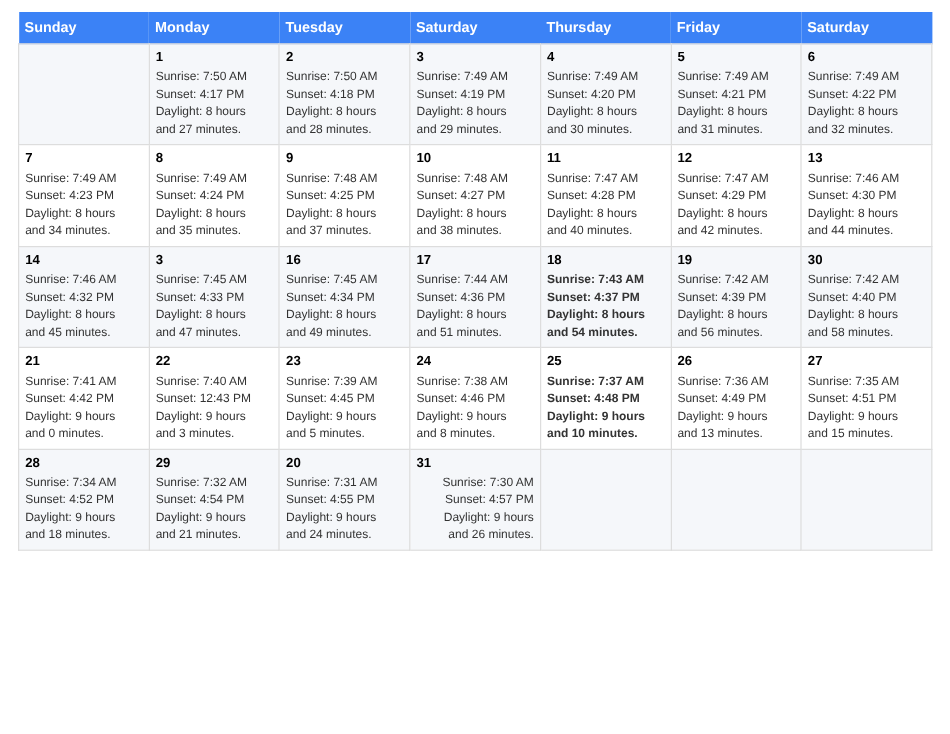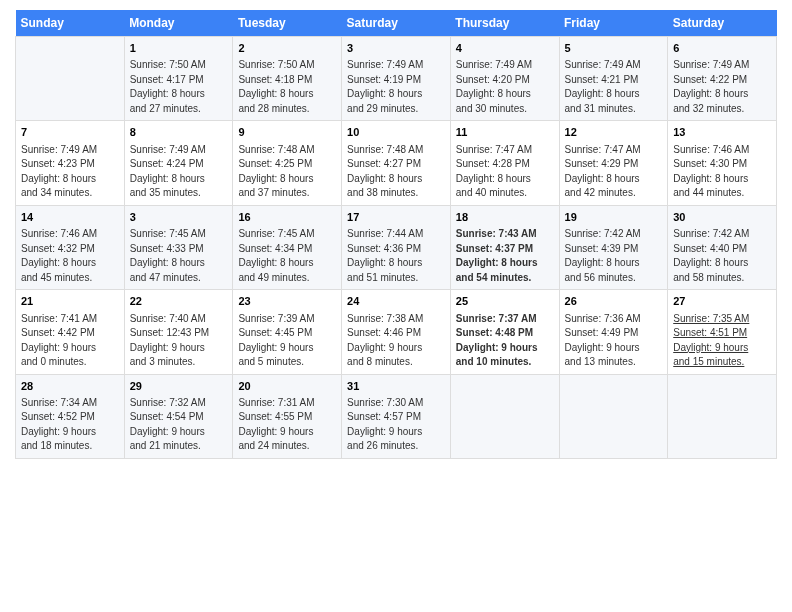--- a/index.html
+++ b/index.html
@@ -285,21 +285,21 @@
           </td>
           <td>
             <span class="day-num">26</span>
             <div class="day-content" style="white-space: pre-line;">Sunrise: 7:36 AM
 Sunset: 4:49 PM
 Daylight: 9 hours
 and 13 minutes.</div>
           </td>
           <td>
             <span class="day-num">27</span>
-            <div class="day-content" style="white-space: pre-line; text-decoration: underline;">Sunrise: 7:35 AM
+            <div class="day-content" style="white-space: pre-line;">Sunrise: 7:35 AM
 Sunset: 4:51 PM
 Daylight: 9 hours
 and 15 minutes.</div>
           </td>
         </tr>
         <tr>
           <td>
             <span class="day-num">28</span>
             <div class="day-content" style="white-space: pre-line;">Sunrise: 7:34 AM
 Sunset: 4:52 PM
@@ -315,21 +315,21 @@
           </td>
           <td>
             <span class="day-num">20</span>
             <div class="day-content" style="white-space: pre-line;">Sunrise: 7:31 AM
 Sunset: 4:55 PM
 Daylight: 9 hours
 and 24 minutes.</div>
           </td>
           <td>
             <span class="day-num">31</span>
-            <div class="day-content" style="white-space: pre-line;">Sunrise: 7:30 AM
+            <div class="day-content" style="white-space: pre-line; text-align: right;">Sunrise: 7:30 AM
 Sunset: 4:57 PM
 Daylight: 9 hours
 and 26 minutes.</div>
           </td>
           <td></td>
           <td></td>
           <td></td>
         </tr>
       </tbody>
   </table>

